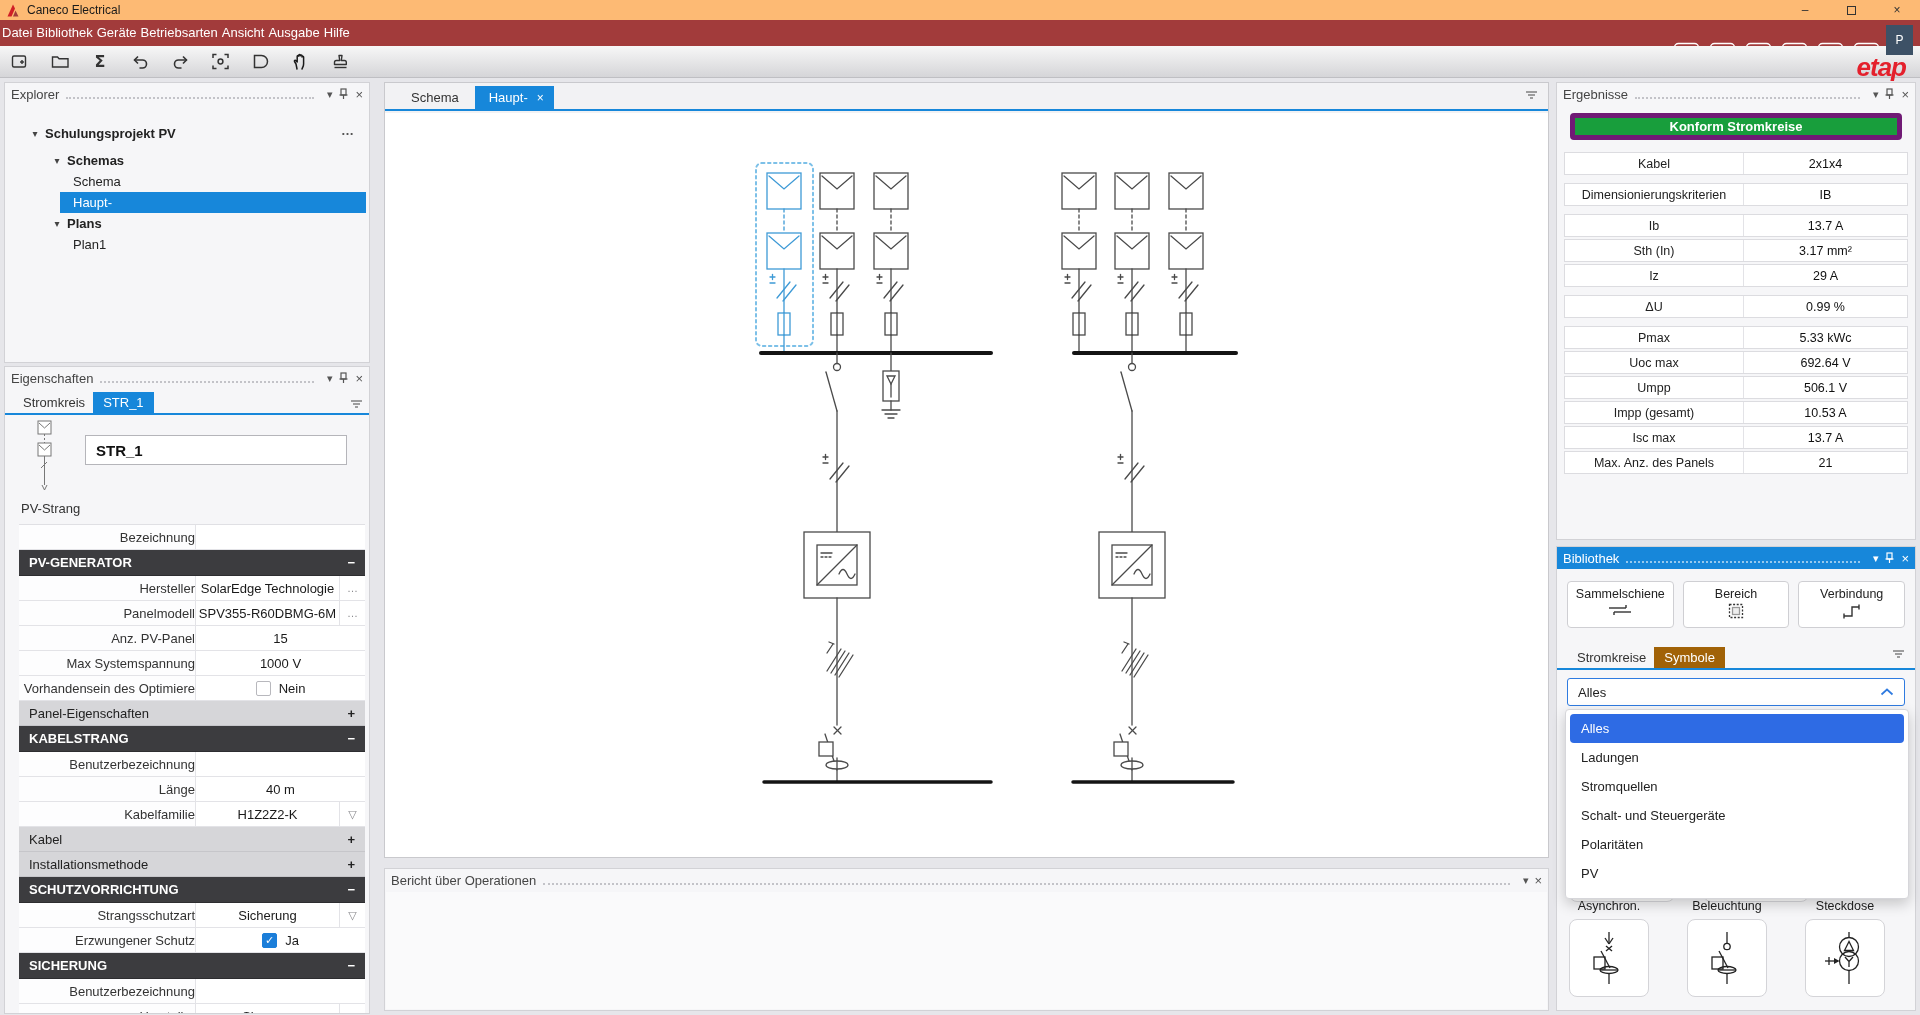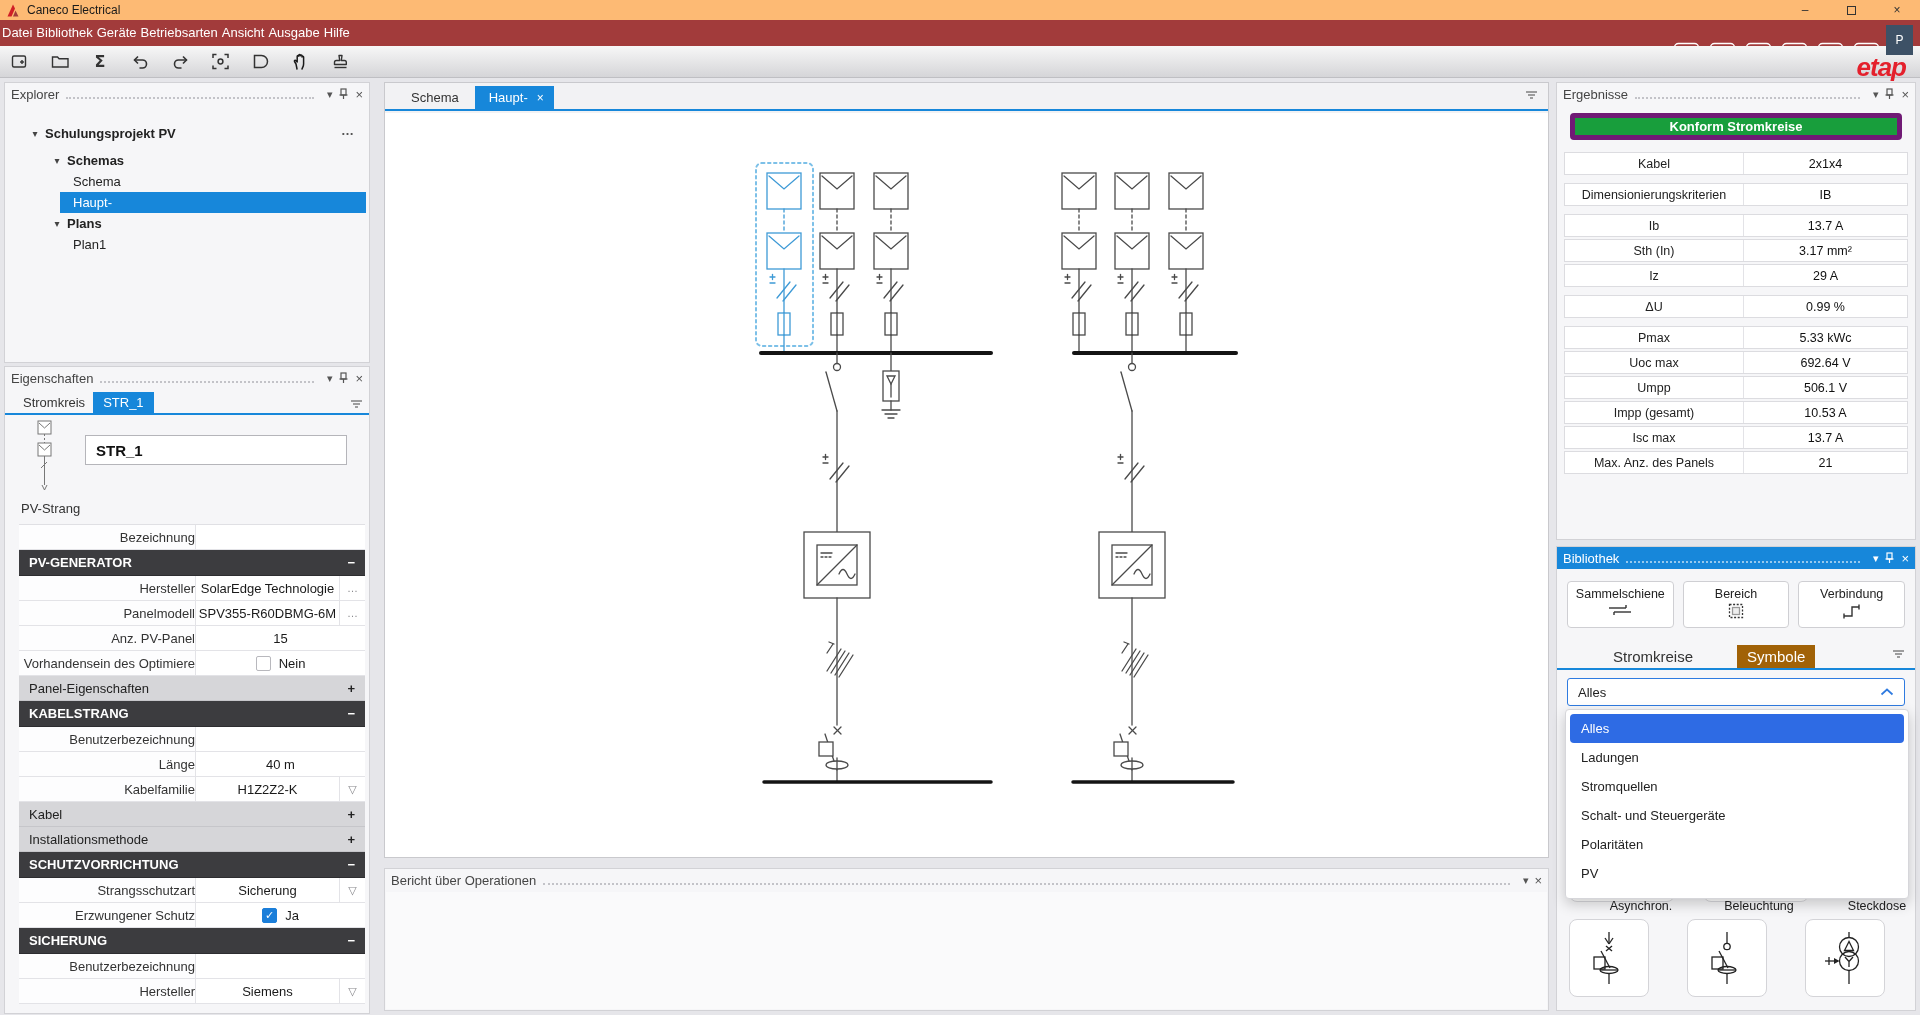--- a/index.html
+++ b/index.html
@@ -89,30 +89,30 @@
   .rgroup { margin-bottom:8px; }
   .rrow { display:grid; grid-template-columns:179px 1fr; height:23px; background:#fff; border:1px solid #DCDCE0; margin-bottom:2px; align-items:center; font-size:12.5px; }
   .rrow .rl { text-align:center; border-right:1px solid #E3E3E7; color:#222; align-self:stretch; display:flex; align-items:center; justify-content:center; }
   .rrow .rv { text-align:center; color:#111; }
 
   
   #library { left:1556px; top:546px; width:360px; height:465px; }
   .libbtns { display:flex; gap:9px; padding:12px 10px 0 10px; }
   .libbtn { width:110px; height:47px; background:#fff; border:1px solid #CFCFD3; border-radius:4px; display:flex; flex-direction:column; align-items:center; padding-top:5px; gap:2px; font-size:12.5px; color:#222; }
   .libtabs { height:26px; display:flex; align-items:flex-end; margin-top:16px; padding:0 8px 0 12px; border-bottom:2px solid #1787DA; position:relative; }
-  .libtab { font-size:15px; color:#333; padding:3px 8px;margin-left:36px; }
+  .libtab { font-size:13px; color:#333; padding:3px 8px; }
   .libtab-active { background:#a16207; color:#fff; padding:3px 10px; }
   .libtabs .cfilter { position:absolute; right:10px; top:5px; color:#777; }
   .combo { margin:8px 10px 0 10px; height:28px; border:1.5px solid #2F7BE0; border-radius:3px; background:#fff; display:flex; align-items:center; padding:0 10px; font-size:13px; color:#222; position:relative; }
   .combo .sp { flex:1; }
   .ddlist { position:absolute; left:8px; top:162px; width:344px; height:190px; background:#fff; border:1px solid #D6D6DA; border-radius:4px; box-shadow:0 5px 14px rgba(0,0,0,.20); padding:4px; z-index:20; }
   .dditem { height:29px; display:flex; align-items:center; padding-left:11px; font-size:13px; color:#222; border-radius:4px; }
   .dditem.selected { background:#2E6BE4; color:#fff; }
   .sliver { position:absolute; width:106px; height:55px; background:#fff; border:1px solid #D9D9DD; border-radius:8px; top:300px; z-index:5; }
-  .symlabels { position:absolute; top:352px; left:0; width:360px; display:flex; z-index:6;justify-content:flex-end; }
+  .symlabels { position:absolute; top:352px; left:0; width:360px; display:flex; z-index:6; }
   .symlabel { width:80px; text-align:center; font-size:12.5px; color:#222; }
   .symtiles { position:absolute; top:372px; left:0; width:360px; display:flex; z-index:6; }
   .symtile { width:80px; height:78px; background:#fff; border:1px solid #D4D4D8; border-radius:8px; display:flex; align-items:center; justify-content:center; }
   .ml1 { margin-left:12px; } .ml2 { margin-left:38px; }
 
   svg { display:block; }
   .hicon svg, .cfilter svg { display:block; }
 </style>
 </head>
 <body>
@@ -350,20 +350,24 @@
         <div class="pside">…</div>
       </div>
       <div class="prow">
         <div class="plabel">Panelmodell</div>
         <div class="pvalue">SPV355-R60DBMG-6M</div>
         <div class="pside">…</div>
       </div>
       <div class="prow">
         <div class="plabel">Anz. PV-Panel</div>
         <div class="pvalue">15</div>
+      </div>
+      <div class="prow">
+        <div class="plabel">Max Systemspannung</div>
+        <div class="pvalue">1000 V</div>
       </div>
       <div class="prow">
         <div class="plabel">Vorhandensein des Optimiere</div>
         <div class="pvalue">
           <span class="cb"></span>
           <span>Nein</span>
         </div>
       </div>
       <div class="pgroup">
         <span>Panel-Eigenschaften</span>

